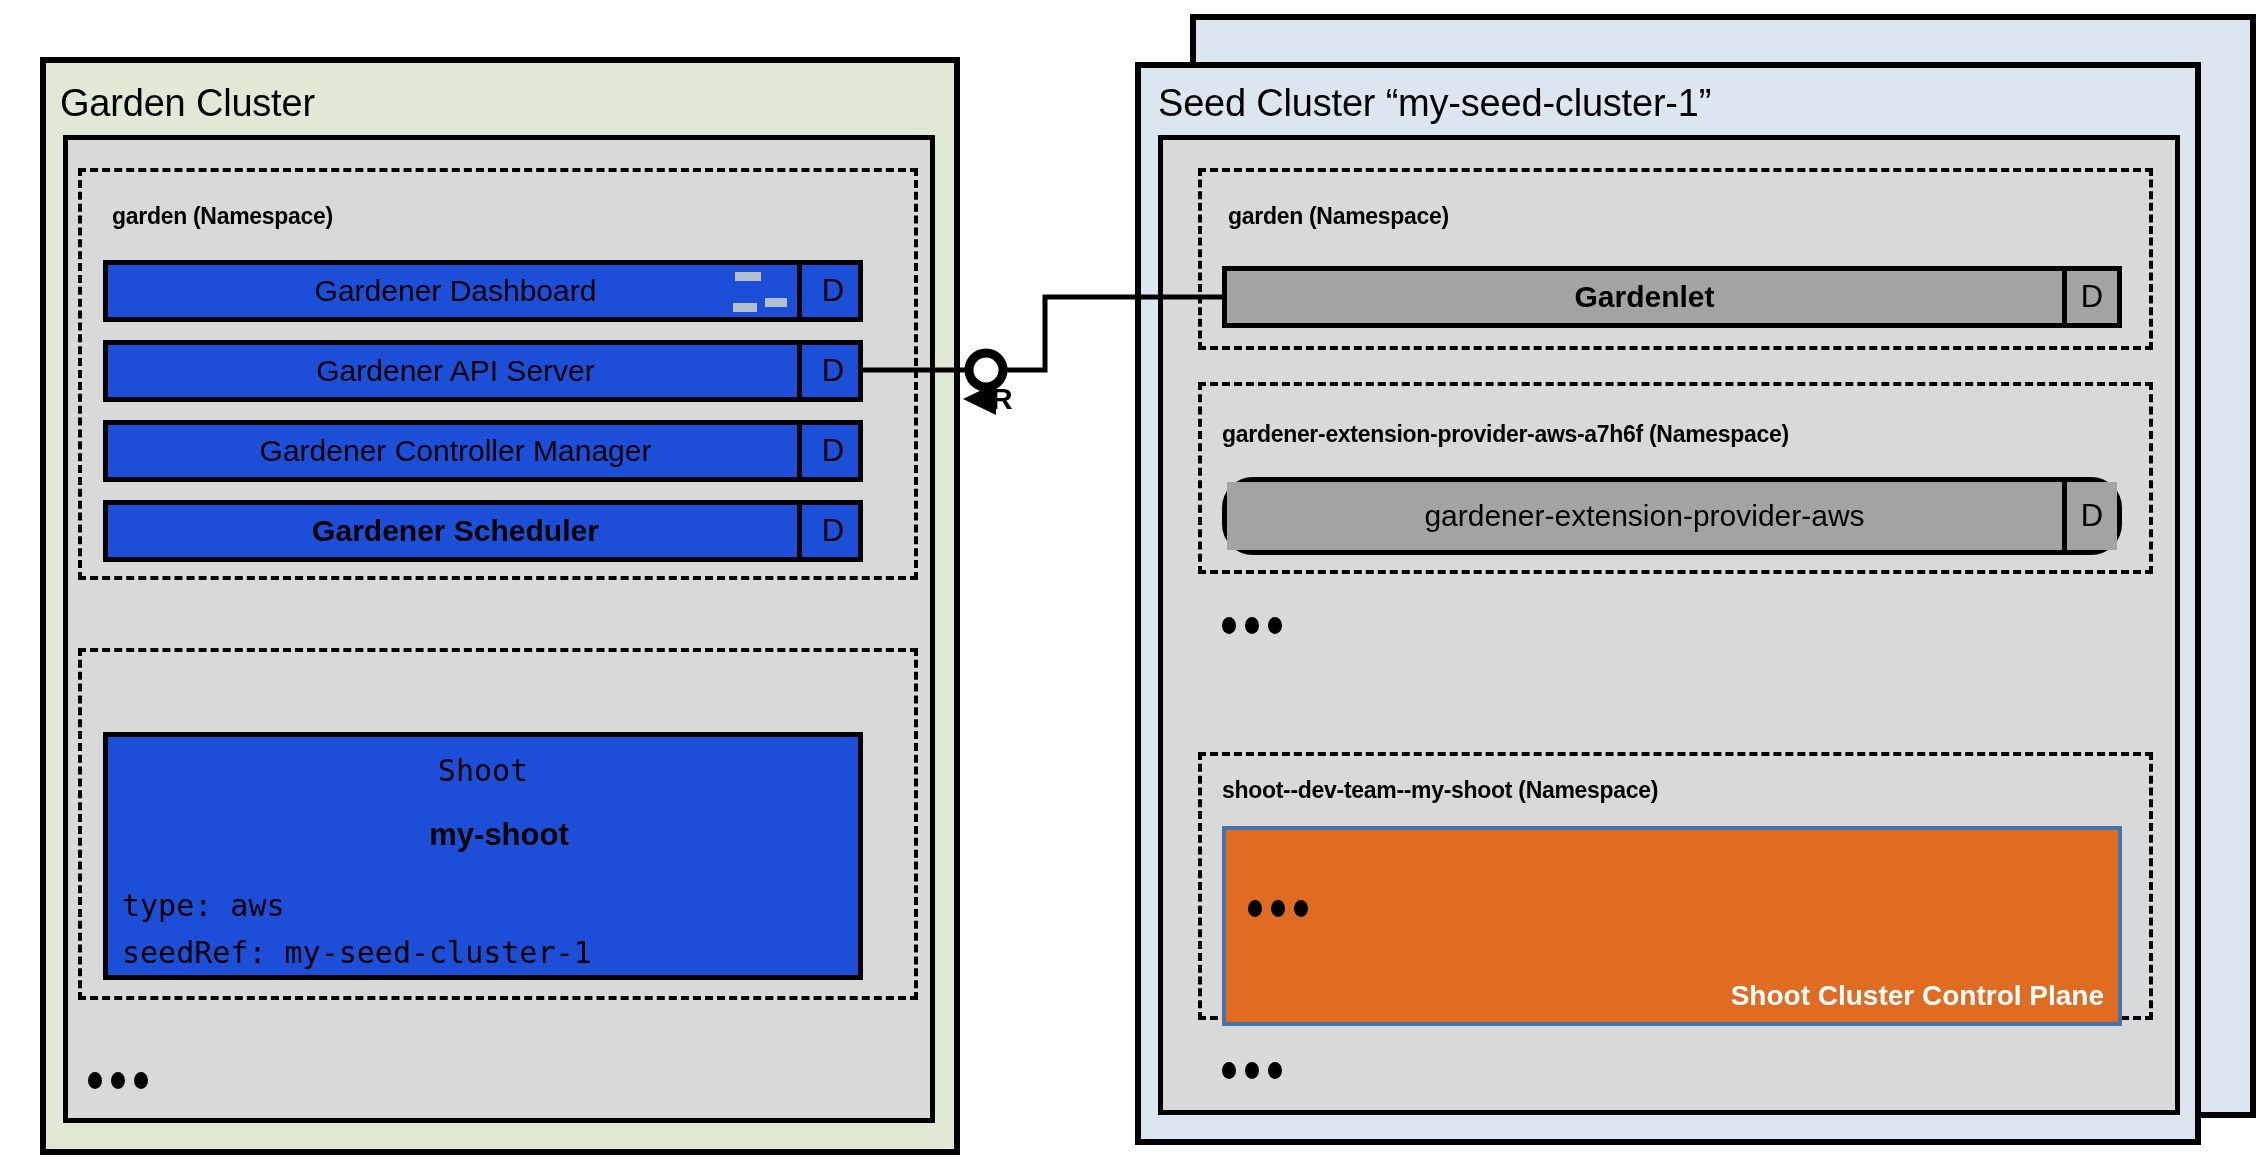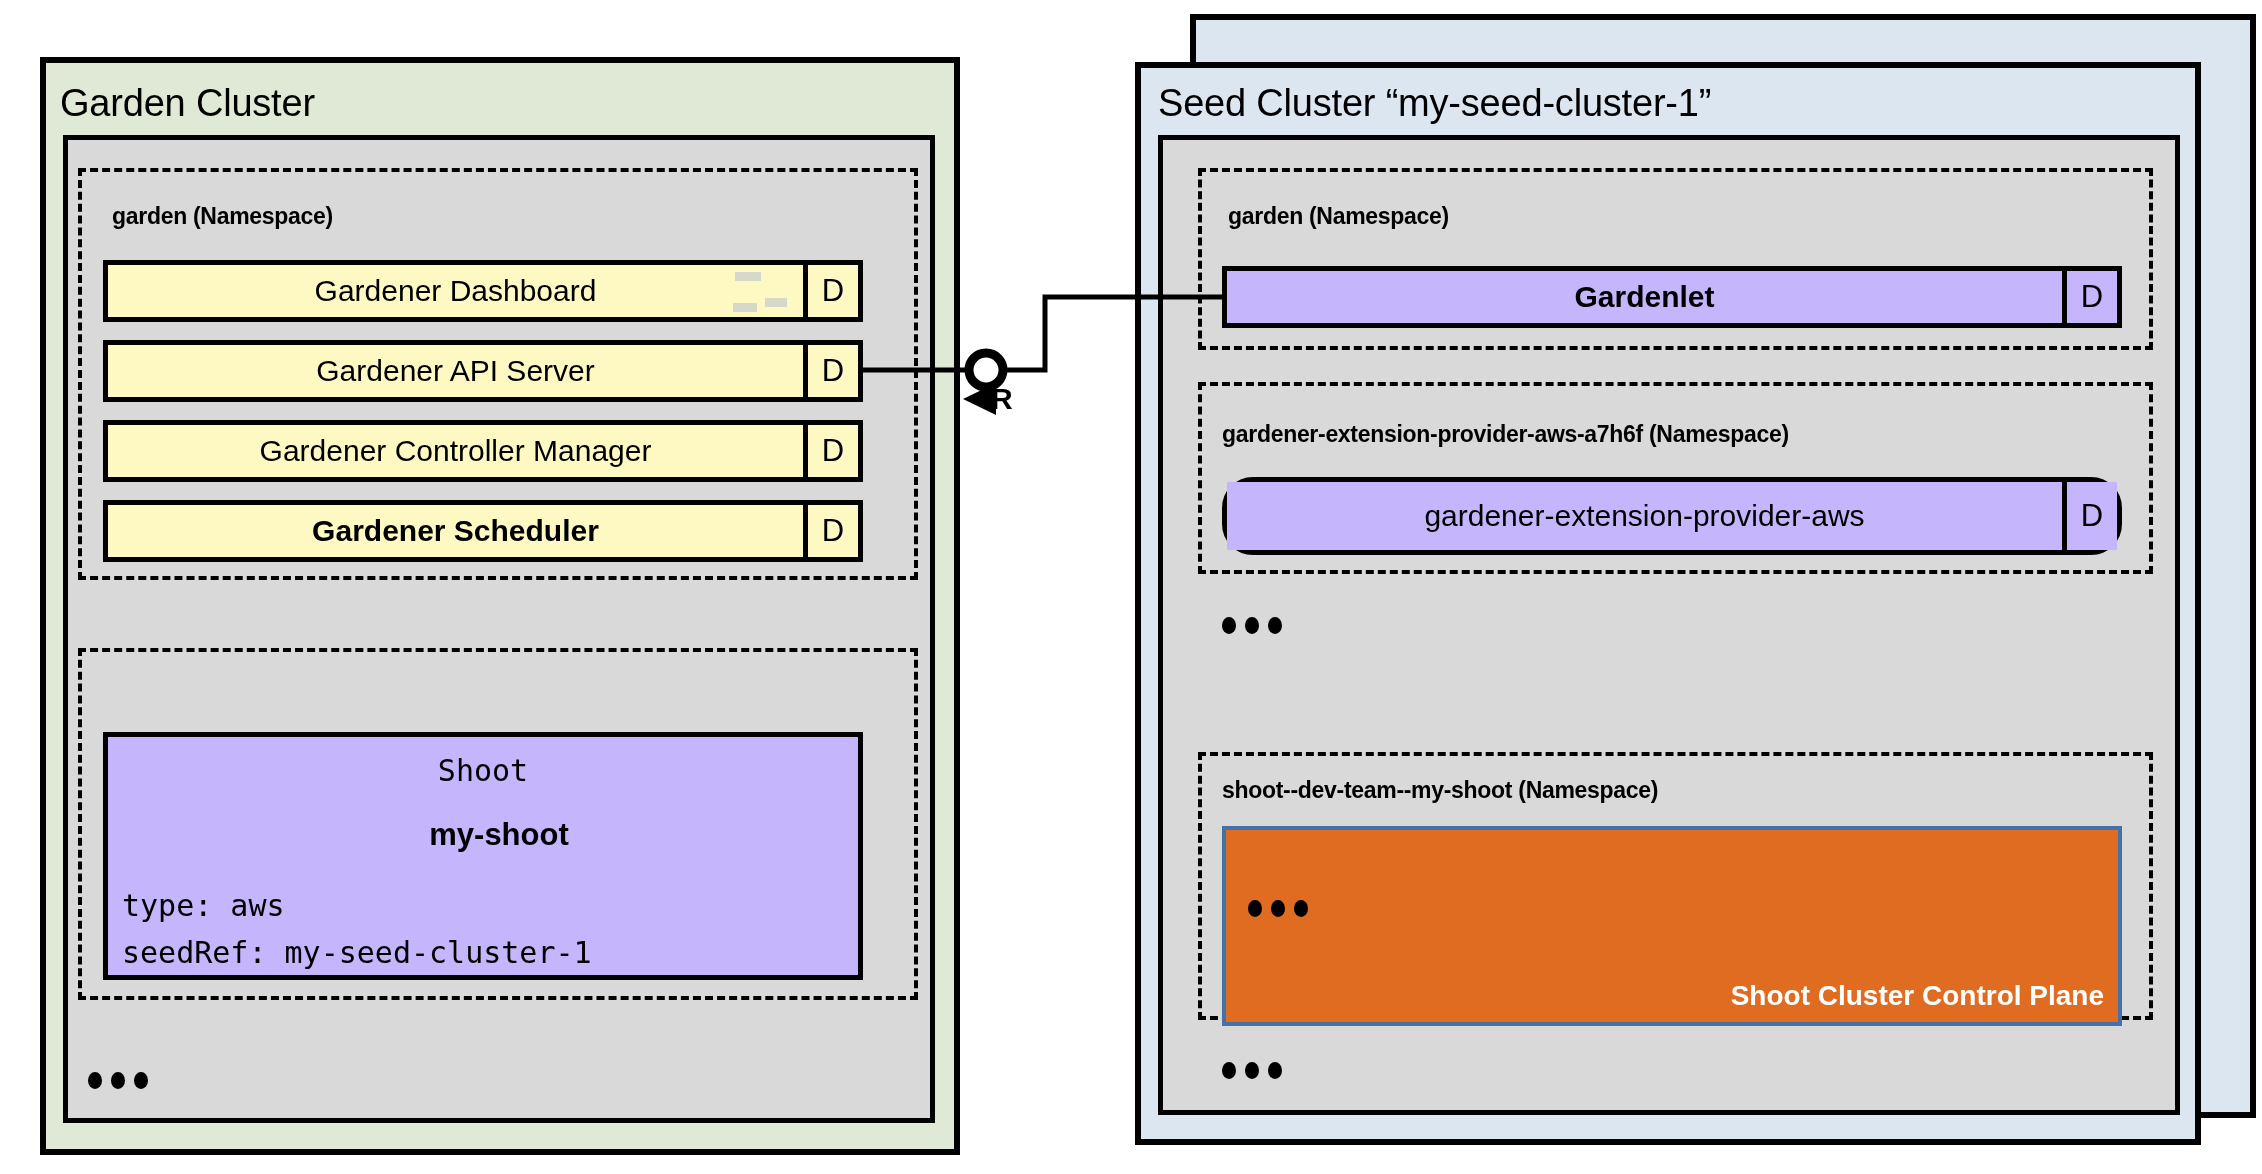--- a/index.html
+++ b/index.html
@@ -76,28 +76,28 @@
   .component .kind {
     flex: 0 0 auto;
     width: 50px;
     border-left: 5px solid #000000;
     display: flex;
     align-items: center;
     justify-content: center;
     font-size: 31px;
     color: #000000;
   }
-  .component.green .body, .component.green .kind { background: #fef9c3; }
-  .component.orange .body, .component.orange .kind { background: #c4b5fd; }
+  .component.green .body, .component.green .kind { background: #1d4ed8; padding-left: 6px; }
+  .component.orange .body, .component.orange .kind { background: #a3a3a3; }
   .component .body.bold { font-weight: bold; }
 
   
   .shoot-card {
     position: absolute;
-    background: #c4b5fd;
+    background: #1d4ed8;
     border: 5px solid #000000;
     box-sizing: border-box;
   }
   .shoot-kind {
     position: absolute;
     left: 0; right: 0;
     text-align: center;
     font-family: "DejaVu Sans Mono", "Liberation Mono", monospace;
     font-size: 30px;
     color: #000000;

